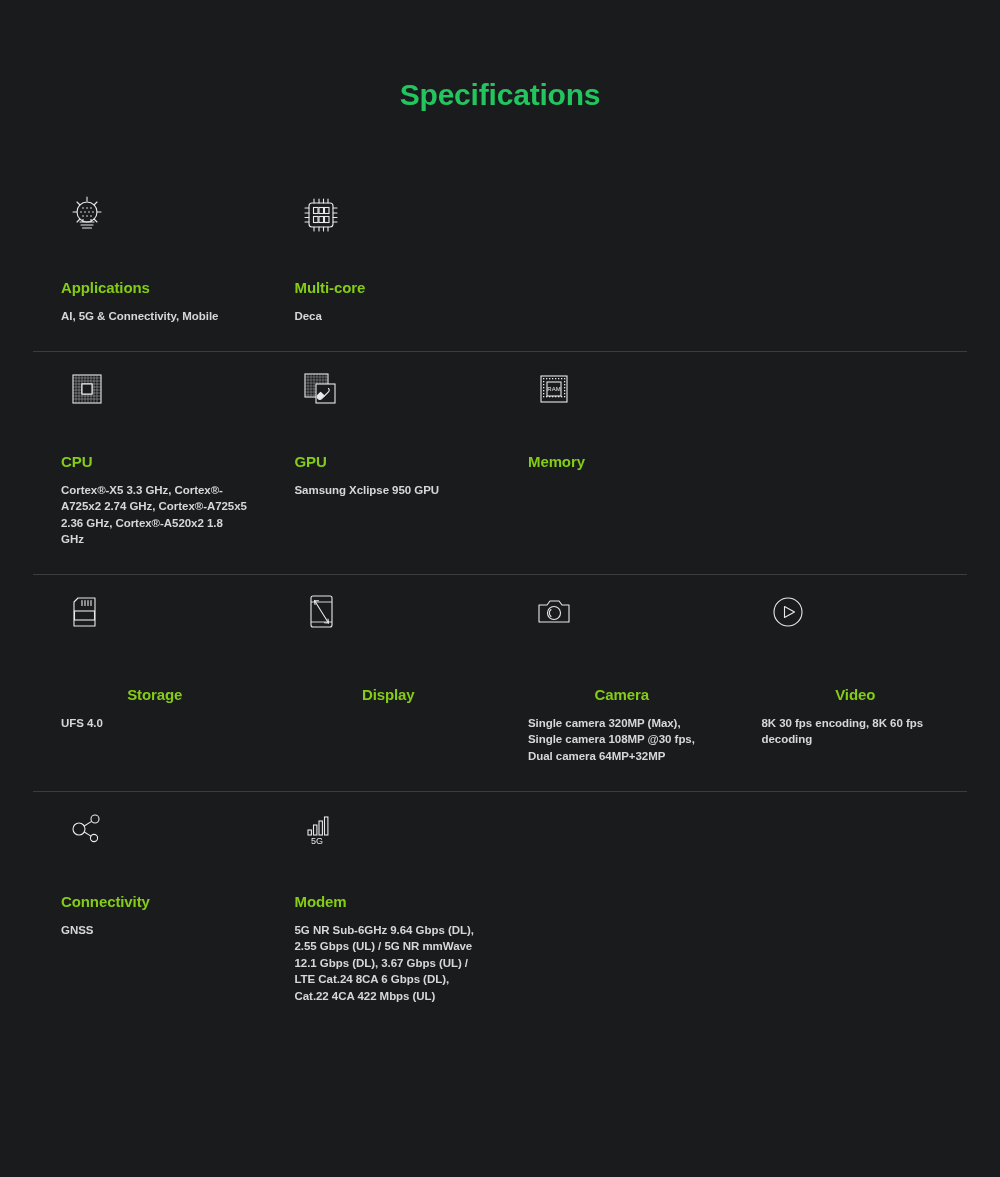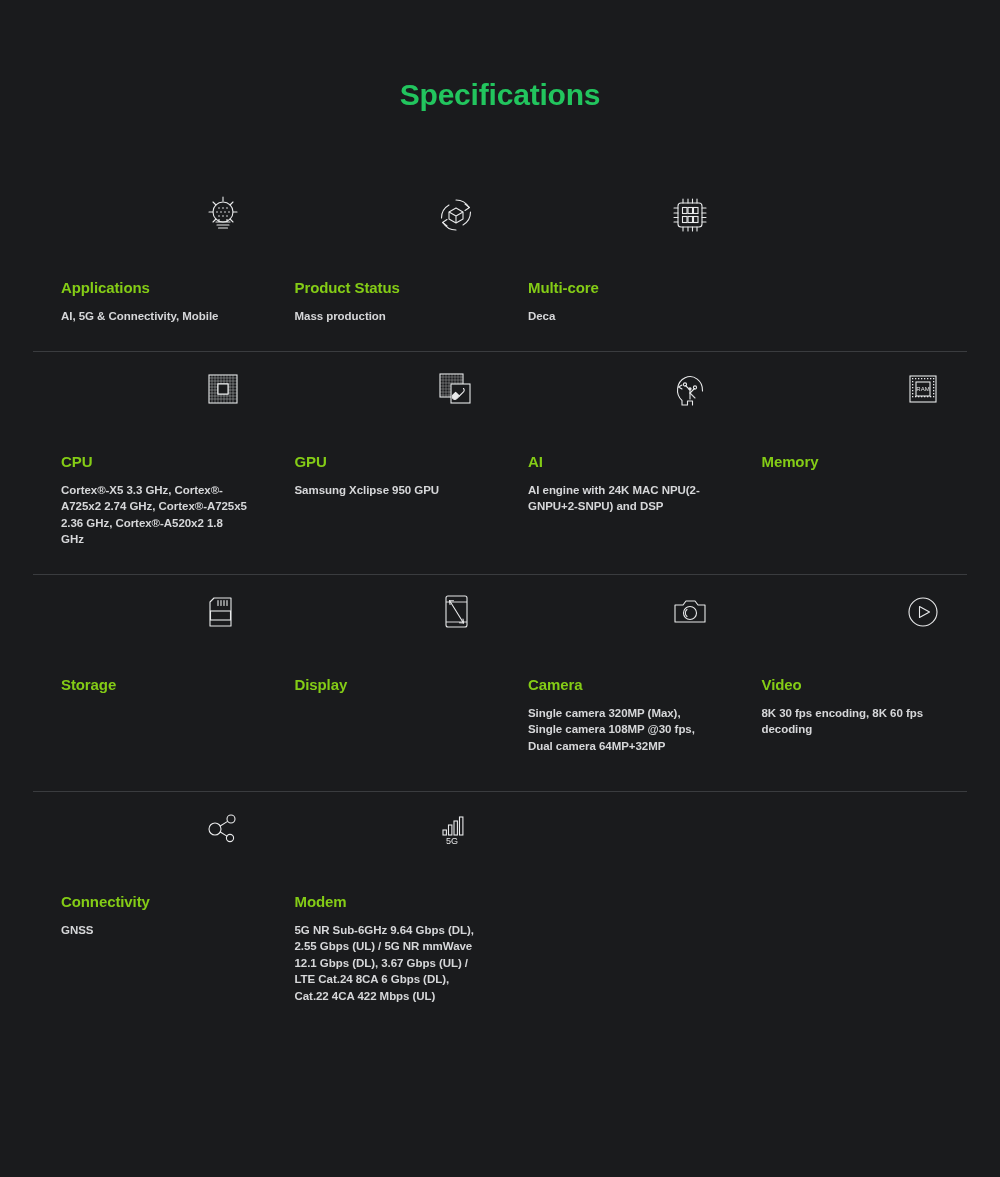--- a/index.html
+++ b/index.html
@@ -46,21 +46,20 @@
   .spec-cell {
     width: 233.5px;
     padding-right: 18px;
     position: relative;
   }
   .cell-icon {
     height: 60px;
     display: flex;
     align-items: center;
     padding-left: 28px;
-    justify-content: flex-end;
   }
   .cell-icon svg { display: block; }
   .cell-title {
     color: #84cc16;
     font-size: 15px;
     font-weight: 600;
     padding-left: 28px;
     letter-spacing: -0.1px;
   }
   .cell-value {
@@ -70,21 +69,21 @@
     line-height: 16.5px;
     padding-left: 28px;
     padding-top: 12px;
     letter-spacing: -0.05px;
   }
   
   .r-top { padding-top: 7px; }
   .row-body { padding-bottom: 26px; }
   .row-1 .cell-title { margin-top: 34px; }
   .row-2 .cell-title { margin-top: 34px; }
-  .row-3 .cell-title { margin-top: 34px; }
+  .row-3 .cell-title { margin-top: 44px; text-align: center; }
   .row-4 .cell-title { margin-top: 34px; }
   .row-1 { min-height: 158px; }
   .row-2 { min-height: 218px; }
   .row-3 { min-height: 216px; }
   .row-4 { min-height: 230px; }
 </style>
 </head>
 <body>
 
 <div class="page">
@@ -113,36 +112,20 @@
               <circle cx="22" cy="27" r="0.8"></circle>
                 <circle cx="26" cy="27" r="0.8"></circle>
                 <circle cx="30" cy="27" r="0.8"></circle>
             </g>
           </svg>
         </div>
         <div class="cell-title">Applications</div>
         <div class="cell-value">AI, 5G &amp; Connectivity, Mobile</div>
       </div>
 
-      <div class="spec-cell">
-        <div class="cell-icon">
-          <svg width="52" height="52" viewBox="0 0 52 52" fill="none" stroke="#e8e9ea" stroke-width="1.1">
-            <path d="M26 11 a15 15 0 0 1 13 7.5" stroke-linecap="round"></path>
-            <path d="M40.5 23 a15 15 0 0 1 -7.5 13" stroke-linecap="round"></path>
-            <path d="M26 41 a15 15 0 0 1 -13 -7.5" stroke-linecap="round"></path>
-            <path d="M11.5 29 a15 15 0 0 1 7.5 -13" stroke-linecap="round"></path>
-            <path d="M35 15 l4.5 3.5 l-4.5 3" stroke-linecap="round" stroke-linejoin="round"></path>
-            <path d="M17 37 l-4.5 -3.5 l4.5 -3" stroke-linecap="round" stroke-linejoin="round"></path>
-            <path d="M26 19 l7 4 v7 l-7 4 l-7 -4 v-7 z" stroke-linejoin="round"></path>
-            <path d="M19 23 l7 4 l7 -4 M26 27 v7" stroke-linejoin="round"></path>
-          </svg>
-        </div>
-        <div class="cell-title">Product Status</div>
-        <div class="cell-value">Mass production</div>
-      </div>
 
 
       <div class="spec-cell">
         <div class="cell-icon">
           <svg width="52" height="52" viewBox="0 0 52 52" fill="none" stroke="#e8e9ea" stroke-width="1.1">
             <rect x="14" y="14" width="24" height="24" rx="3"></rect>
             <rect x="18.5" y="18.5" width="4.5" height="6"></rect>
             <rect x="24" y="18.5" width="4.5" height="6"></rect>
             <rect x="29.5" y="18.5" width="4.5" height="6"></rect>
             <rect x="18.5" y="27.5" width="4.5" height="6"></rect>
@@ -191,36 +174,20 @@
             </g>
             <rect x="21" y="21" width="19" height="19" fill="#1a1b1d" stroke="#e8e9ea" stroke-width="1.1"></rect>
             <path d="M33.5 25.5 a2.3 2.3 0 0 1 0 3.3 l-4.2 4.2" stroke-linecap="round"></path>
             <path d="M29.3 33 l-2.6 2.6 a2.6 2.6 0 0 1 -3.7 -3.7 l2.6 -2.6 z" stroke-linejoin="round" fill="#e8e9ea"></path>
           </svg>
         </div>
         <div class="cell-title">GPU</div>
         <div class="cell-value">Samsung Xclipse 950 GPU</div>
       </div>
 
-      <div class="spec-cell">
-        <div class="cell-icon">
-          <svg width="52" height="52" viewBox="0 0 52 52" fill="none" stroke="#e8e9ea" stroke-width="1.1">
-            <path d="M38.5 28 a12.5 13.5 0 1 0 -20.5 9.5 v4.5 h5.5 v-4 h5 v4" stroke-linejoin="round" stroke-linecap="round"></path>
-            <path d="M18 26 l-3.5 -2 l3.5 -2" stroke-linejoin="round" stroke-linecap="round" fill="none"></path>
-            <path d="M26 36 v-9 l-4.5 -4.5" stroke-linecap="round"></path>
-            <path d="M26 30 l4.5 -4.5" stroke-linecap="round"></path>
-            <path d="M26 30 l5 5" stroke-linecap="round" opacity="0.9"></path>
-            <circle cx="21" cy="21.5" r="1.6"></circle>
-            <circle cx="31" cy="24.5" r="1.6"></circle>
-            <circle cx="26" cy="25.8" r="1.1" fill="#e8e9ea"></circle>
-          </svg>
-        </div>
-        <div class="cell-title">AI</div>
-        <div class="cell-value">AI engine with 24K MAC NPU(2-GNPU+2-SNPU) and DSP</div>
-      </div>
 
       <div class="spec-cell">
         <div class="cell-icon">
           <svg width="52" height="52" viewBox="0 0 52 52" fill="none" stroke="#e8e9ea" stroke-width="1.1">
             <rect x="13" y="13" width="26" height="26"></rect>
             <rect x="19" y="19" width="14" height="14"></rect>
             <g fill="#e8e9ea" stroke="none">
               <rect x="15" y="15" width="1.3" height="1.3"></rect>
                 <rect x="18" y="15" width="1.3" height="1.3"></rect>
               <rect x="21" y="15" width="1.3" height="1.3"></rect>
@@ -263,20 +230,21 @@
         <div class="cell-icon">
           <svg width="52" height="52" viewBox="0 0 52 52" fill="none" stroke="#e8e9ea" stroke-width="1.1">
             <path d="M17 12 h17 v28 h-21 v-24 z" stroke-linejoin="round"></path>
             <g stroke-linecap="round">
               <path d="M21 14.5 v5 M24 14.5 v5 M27 14.5 v5 M30 14.5 v5"></path>
             </g>
             <rect x="13.5" y="25" width="20" height="9"></rect>
           </svg>
         </div>
         <div class="cell-title">Storage</div>
+        <div class="cell-value">UFS 4.0</div>
       </div>
 
       <div class="spec-cell">
         <div class="cell-icon">
           <svg width="52" height="52" viewBox="0 0 52 52" fill="none" stroke="#e8e9ea" stroke-width="1.1">
             <rect x="16" y="10" width="21" height="31" rx="2"></rect>
             <path d="M16 16 h21 M16 36 h21" opacity="0.9"></path>
             <path d="M19.5 14.5 l14 22.5" stroke-linecap="round"></path>
             <path d="M19.5 14.5 l0.5 4 M19.5 14.5 l4 0.3" stroke-linecap="round"></path>
             <path d="M33.5 37 l-0.5 -4 M33.5 37 l-4 -0.3" stroke-linecap="round"></path>

